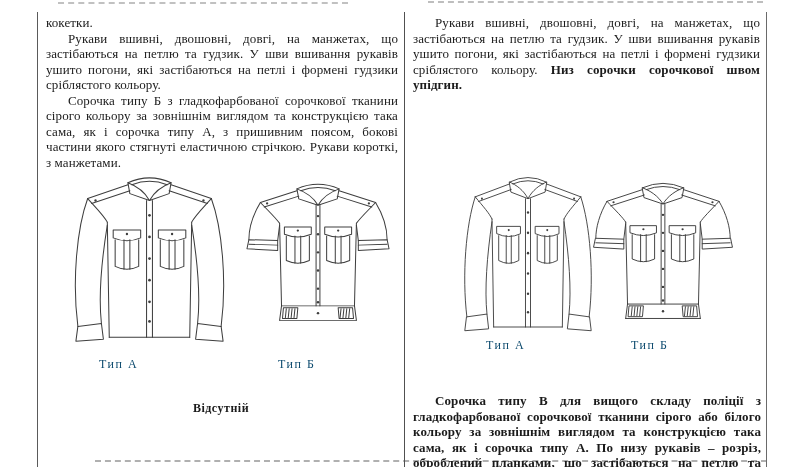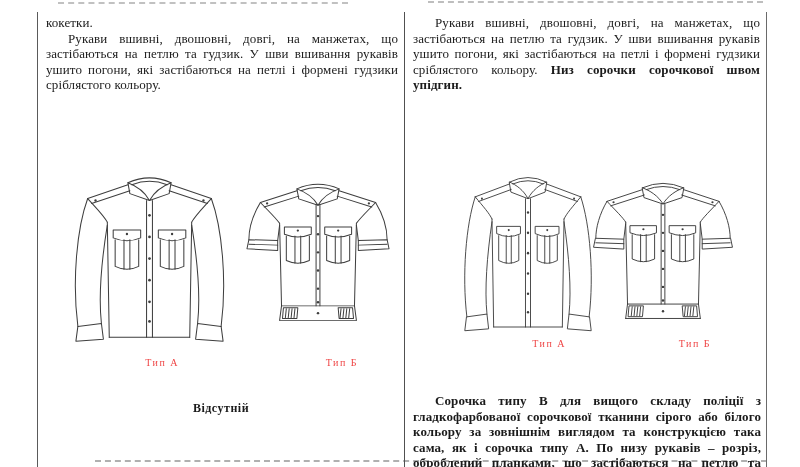--- a/index.html
+++ b/index.html
@@ -16,21 +16,21 @@
     margin:0;font-size:13px;line-height:15.5px;text-align:justify;
     letter-spacing:0.1px;
   }
   p.indent{text-indent:22px;}
   .caption{
     position:absolute;left:0;width:100%;text-align:center;
     font-weight:bold;font-size:12px;letter-spacing:0.5px;
   }
   .caption-left{top:389px;}
   .fig-label{
-    position:absolute;font-size:10px;color:#ef4444;text-align:right;
+    position:absolute;font-size:12px;color:#0c4a6e;text-align:left;
     width:80px;letter-spacing:1.5px;
   }
   svg.shirt{position:absolute;}
   .ink-line{fill:none;stroke:#3e3e3e;stroke-width:1.05;stroke-linecap:round;stroke-linejoin:round;}
   .ink-dot{fill:#3e3e3e;stroke:none;}
   .para-bottom-right{
     position:absolute;top:381px;left:8px;right:5px;
     font-size:13px;line-height:15.6px;text-align:justify;font-weight:bold;
     margin:0;letter-spacing:0.1px;
   }
@@ -143,20 +143,21 @@
 <div class="page">
 
   <div class="artifact artifact-top-1"></div>
   <div class="artifact artifact-top-2"></div>
   <div class="artifact artifact-bottom"></div>
 
   <div class="cell cell-left">
     <div class="text-block">
       <p>кокетки.</p>
       <p class="indent">Рукави вшивні, двошовні, довгі, на манжетах, що застібаються на петлю та гудзик. У шви вшивання рукавів ушито погони, які застібаються на петлі і формені гудзики сріблястого кольору.</p>
+      <p class="indent">Сорочка типу Б з гладкофарбованої сорочкової тканини сірого кольору за зовнішнім виглядом та конструкцією така сама, як і сорочка типу А, з пришивним поясом, бокові частини якого стягнуті еластичною стрічкою. Рукави короткі, з манжетами.</p>
     </div>
 
     <svg class="shirt" viewBox="0 0 160 182" preserveAspectRatio="none" style="left:33px;top:159px;width:157px;height:179px;">
       <use href="#g-shirt-long" xlink:href="#g-shirt-long"></use>
     </svg>
     <svg class="shirt" viewBox="0 0 150 172" preserveAspectRatio="none" style="left:208px;top:166px;width:144px;height:156px;">
       <use href="#g-shirt-short" xlink:href="#g-shirt-short"></use>
     </svg>
 
     <div class="fig-label" style="left:61px;top:345px;">Тип А</div>

